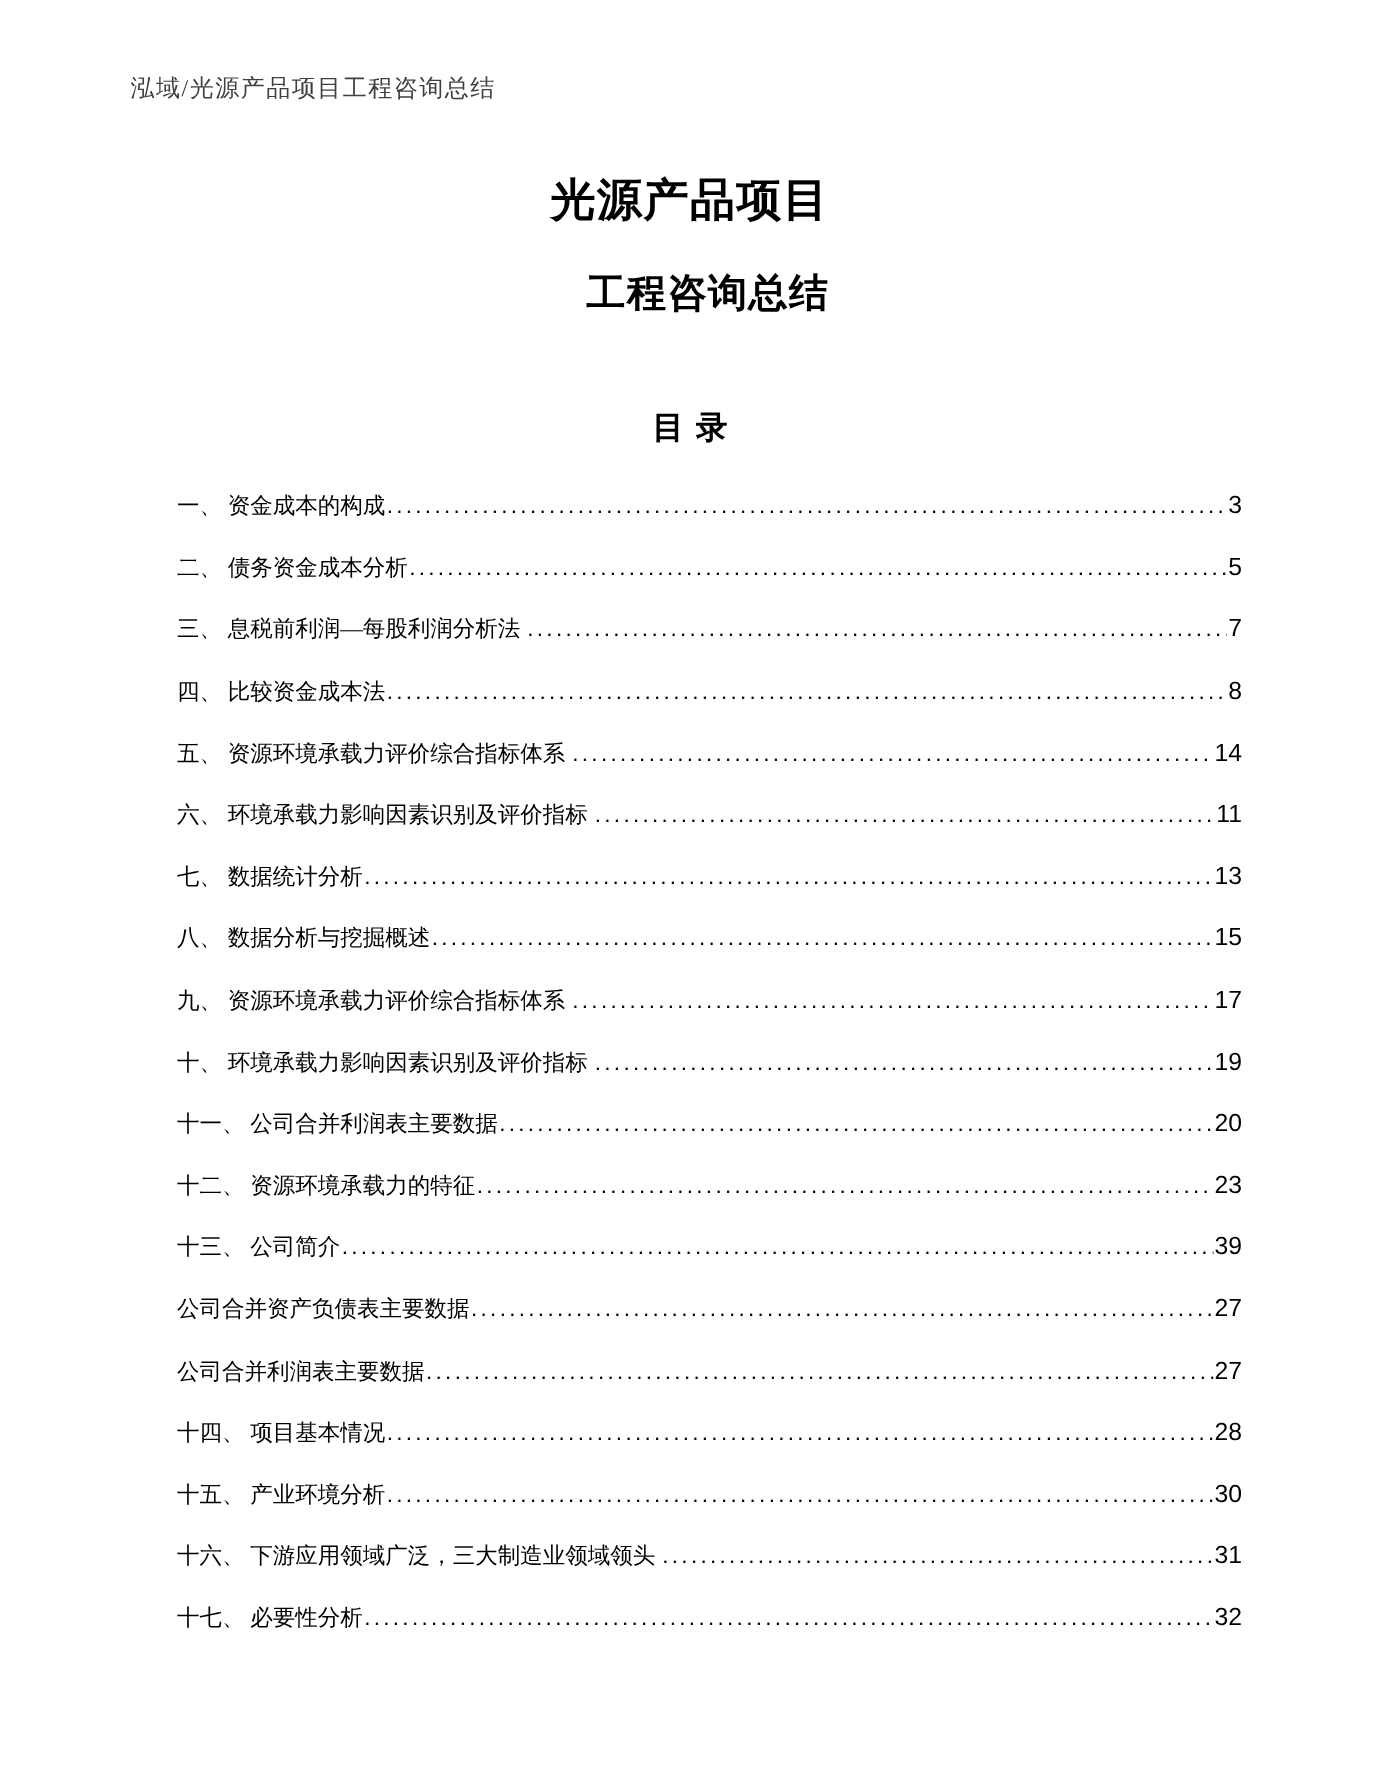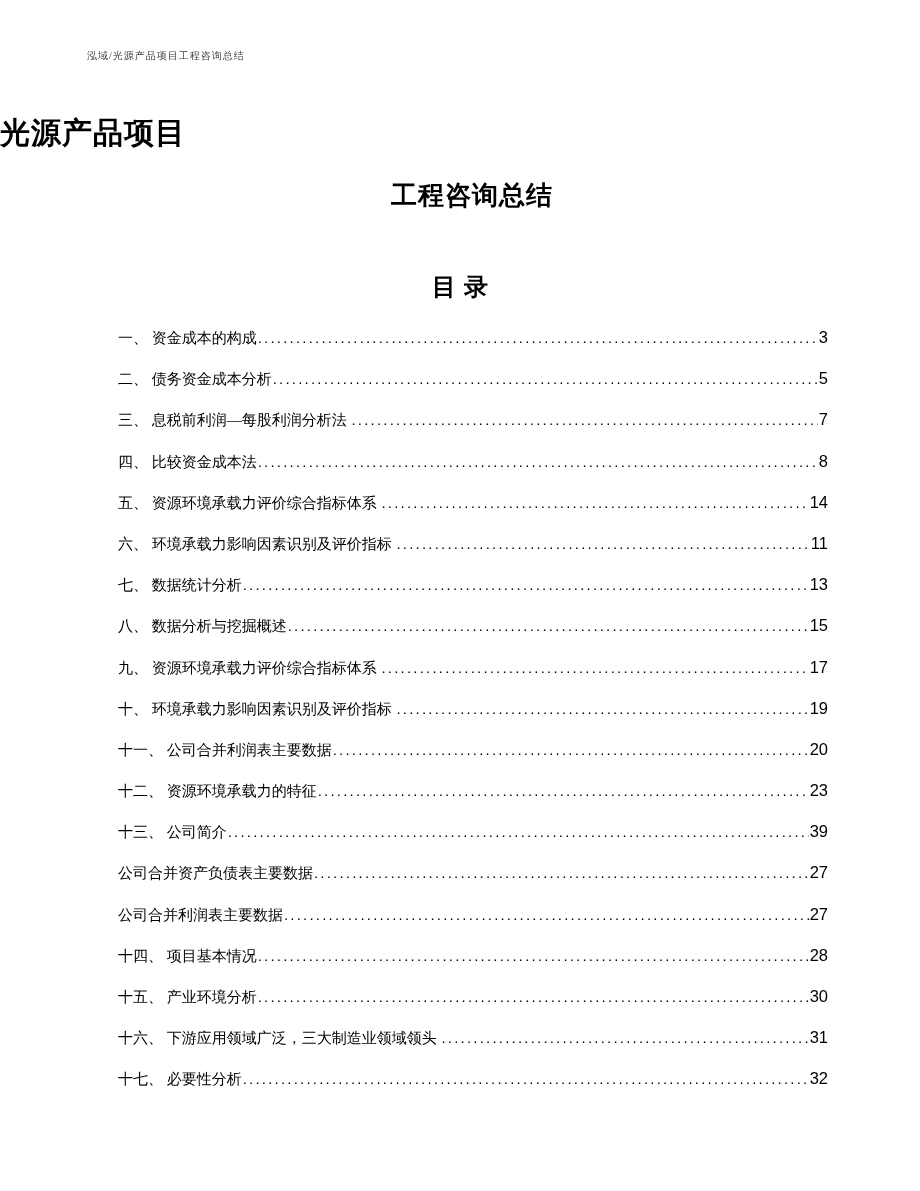--- a/index.html
+++ b/index.html
@@ -10,31 +10,31 @@
     margin: 0 auto;
     background: #ffffff;
     color: #000000;
     font-family: "Liberation Serif", serif;
     overflow: hidden;
   }
   .doc-header {
     position: absolute;
     left: 87px;
     top: 49px;
-    font-size: 10px;
+    font-size: 16px;
     letter-spacing: 1px;
     color: #3f3f3f;
     font-family: "Liberation Serif", serif;
   }
   .doc-title {
     position: absolute;
     top: 113px;
     left: 0;
     width: 100%;
-    text-align: left;
+    text-align: center;
     font-family: "Liberation Sans", sans-serif;
     font-weight: bold;
     font-size: 30px;
     letter-spacing: 1px;
   }
   .doc-subtitle {
     position: absolute;
     top: 178px;
     left: 1px;
     width: 100%;
@@ -45,21 +45,21 @@
     letter-spacing: 1px;
     padding-left: 11px;
   }
   .toc-heading {
     position: absolute;
     top: 271px;
     left: 0;
     width: 100%;
     text-align: center;
     font-weight: bold;
-    font-size: 24px;
+    font-size: 21px;
     letter-spacing: 8px;
     text-indent: 8px;
     font-family: "Liberation Serif", serif;
   }
   .toc {
     position: absolute;
     left: 118px;
     top: 317px;
     width: 710px;
   }

